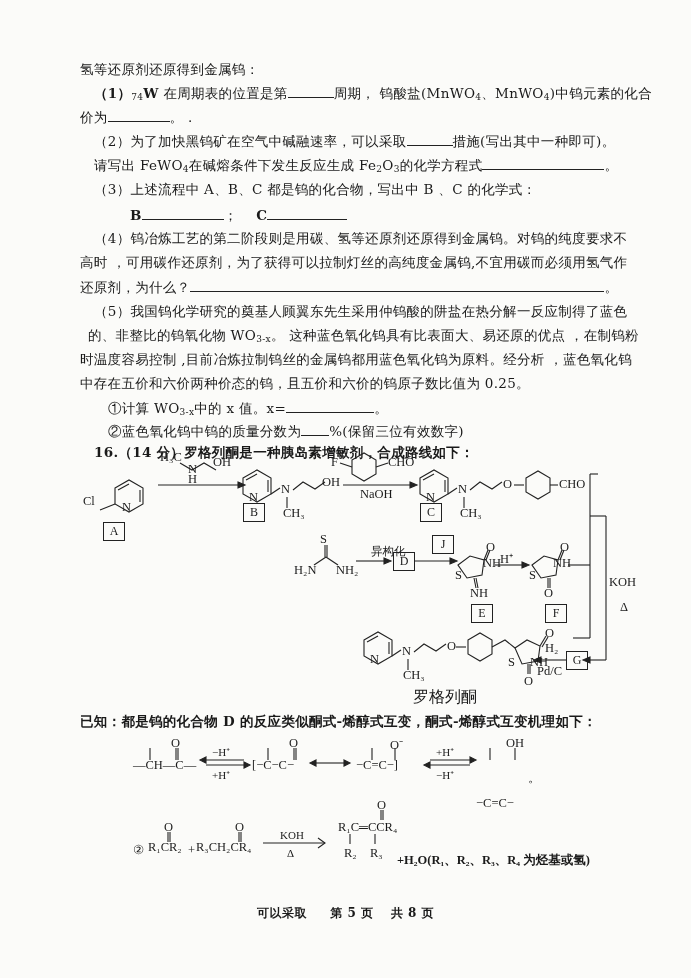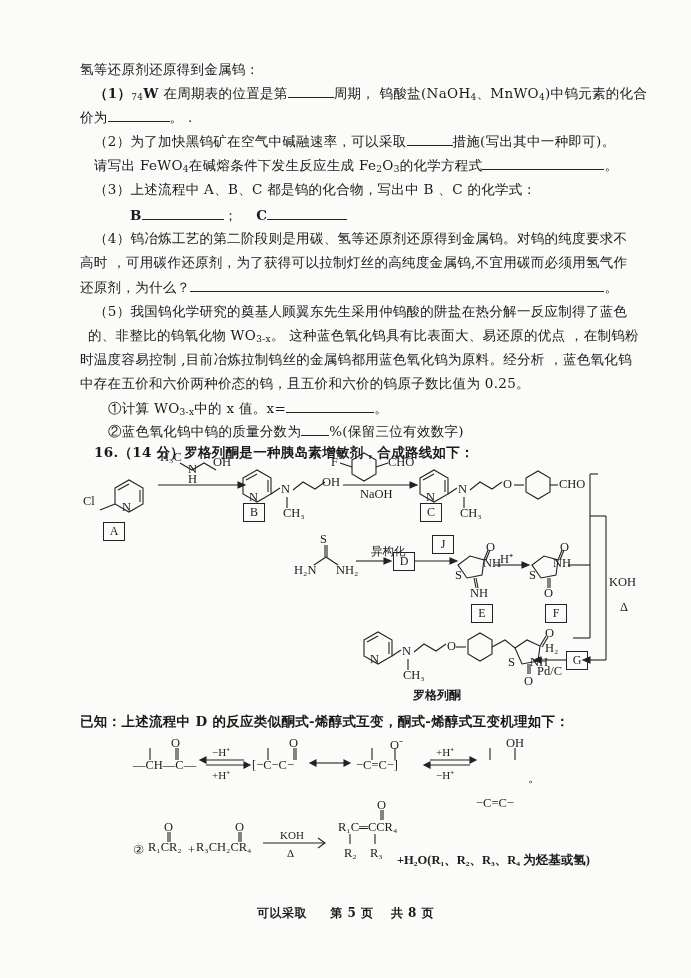--- a/index.html
+++ b/index.html
@@ -13,21 +13,21 @@
   .chem { position:absolute; font-family:"Liberation Serif",serif; font-size:12.5px; white-space:nowrap; }
   svg { position:absolute; left:0; top:0; overflow:visible; }
   .footer { position:absolute; top:905px; left:0; width:691px; text-align:center; font-size:12px; font-weight:bold; letter-spacing:0.5px; }
 </style>
 </head>
 <body>
 
 <div class="line" style="top:60px;left:80px;">氢等还原剂还原得到金属钨：</div>
 
 <div class="line" style="top:83px;left:94px;">
-  <b>（1）</b><sub>74</sub><b>W</b><span> 在周期表的位置是第</span><span class="blank" style="width:46px"></span><span>周期， 钨酸盐(NaOH</span><sub>4</sub><span>、MnWO</span><sub>4</sub><span>)中钨元素的化合</span>
+  <b>（1）</b><sub>74</sub><b>W</b><span> 在周期表的位置是第</span><span class="blank" style="width:46px"></span><span>周期， 钨酸盐(MnWO</span><sub>4</sub><span>、MnWO</span><sub>4</sub><span>)中钨元素的化合</span>
 </div>
 <div class="line" style="top:107px;left:80px;">
   <span>价为</span><span class="blank" style="width:62px"></span><span>。  .</span>
 </div>
 
 <div class="line" style="top:131px;left:94px;">
   <span>（2）为了加快黑钨矿在空气中碱融速率，可以采取</span><span class="blank" style="width:46px"></span><span>措施(写出其中一种即可)。</span>
 </div>
 <div class="line" style="top:155px;left:94px;">
   <span>请写出 FeWO</span><sub>4</sub><span>在碱熔条件下发生反应生成 Fe</span><sub>2</sub><span>O</span><sub>3</sub><span>的化学方程式</span><span class="blank" style="width:122px"></span><span>。</span>
@@ -204,23 +204,23 @@
 <span class="chem" style="top:664px;left:537px;">Pd/C</span>
 
 <span class="chem" style="top:652px;left:370px;">N</span>
 <span class="chem" style="top:644px;left:402px;">N</span>
 <span class="chem" style="top:639px;left:447px;">O</span>
 <span class="chem" style="top:668px;left:403px;">CH₃</span>
 <span class="chem" style="top:626px;left:545px;">O</span>
 <span class="chem" style="top:655px;left:508px;">S</span>
 <span class="chem" style="top:655px;left:530px;">NH</span>
 <span class="chem" style="top:674px;left:524px;">O</span>
-<span class="chem" style="top:687px;left:413px;font-size:12px;font-weight:bold;">罗格列酮</span>
-
-<div class="line bold" style="top:712px;left:80px;font-weight:bold;">已知：上述流程中 D 的反应类似酮式-烯醇式互变，酮式-烯醇式互变机理如下：</div>
+<span class="chem" style="top:687px;left:413px;font-size:16px;font-weight:normal;">罗格列酮</span>
+
+<div class="line bold" style="top:712px;left:80px;font-weight:bold;">已知：都是钨的化合物 D 的反应类似酮式-烯醇式互变，酮式-烯醇式互变机理如下：</div>
 
 <svg width="691" height="978" stroke="#222" stroke-width="1.1" fill="none">
   <line x1="150" y1="748" x2="150" y2="760"></line>
   <line x1="176" y1="748" x2="176" y2="760"></line>
     <line x1="178" y1="748" x2="178" y2="760"></line>
   <line x1="206" y1="760" x2="244" y2="760"></line>
     <polygon points="206,757 200,760 206,763" fill="#222"></polygon>
   <line x1="206" y1="765" x2="244" y2="765"></line>
     <polygon points="244,762 250,765 244,768" fill="#222"></polygon>
   <line x1="268" y1="748" x2="268" y2="760"></line>

